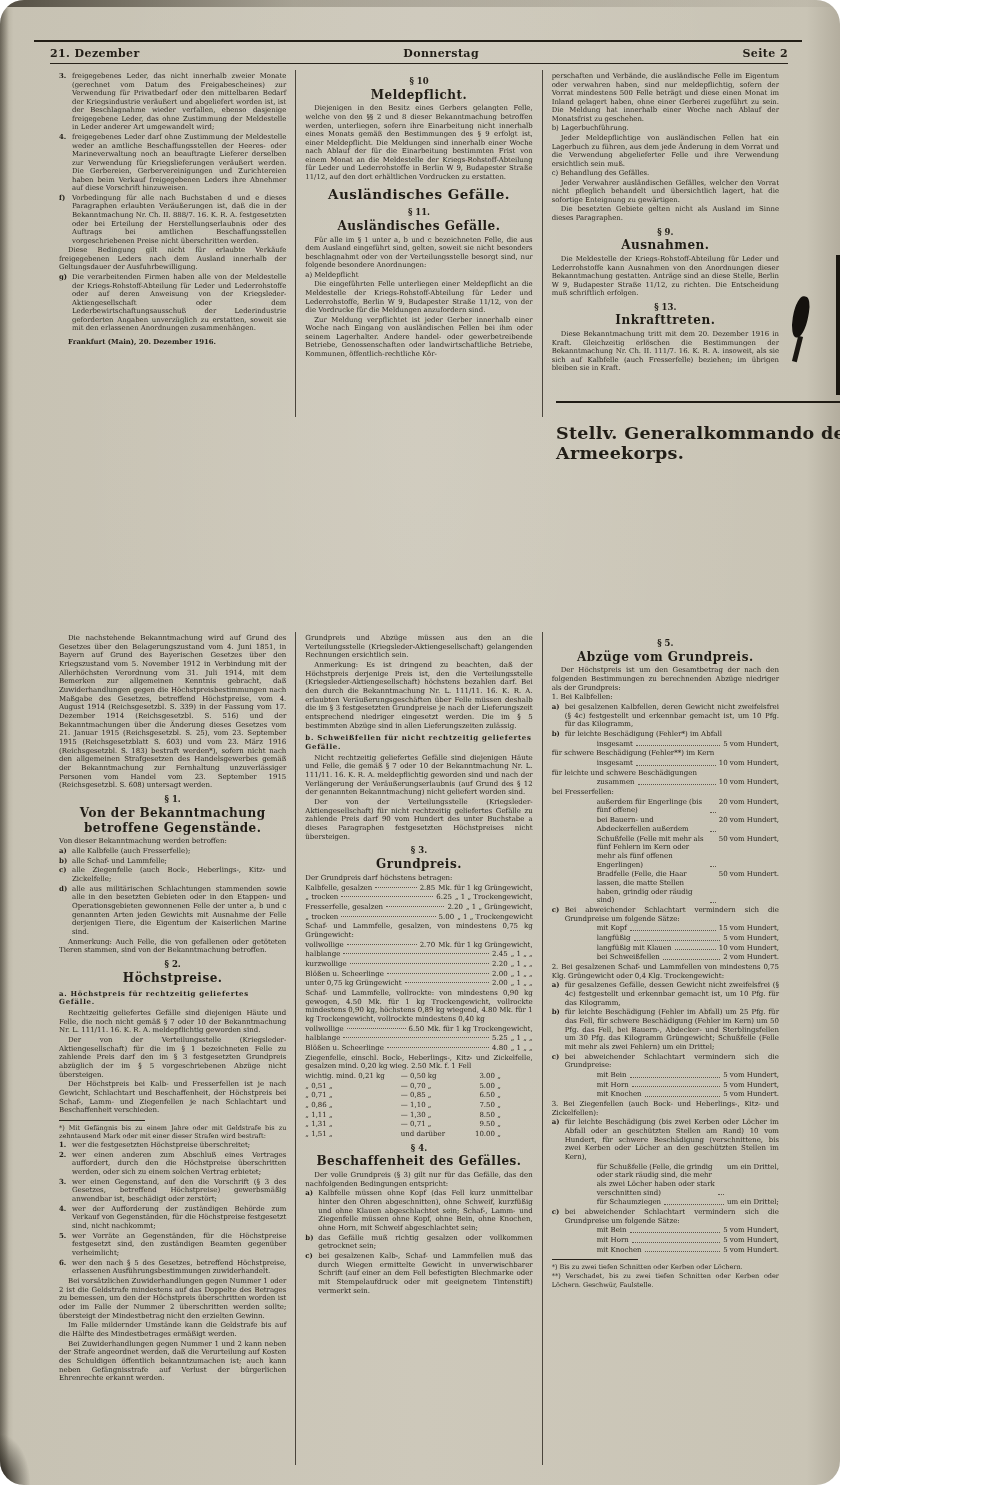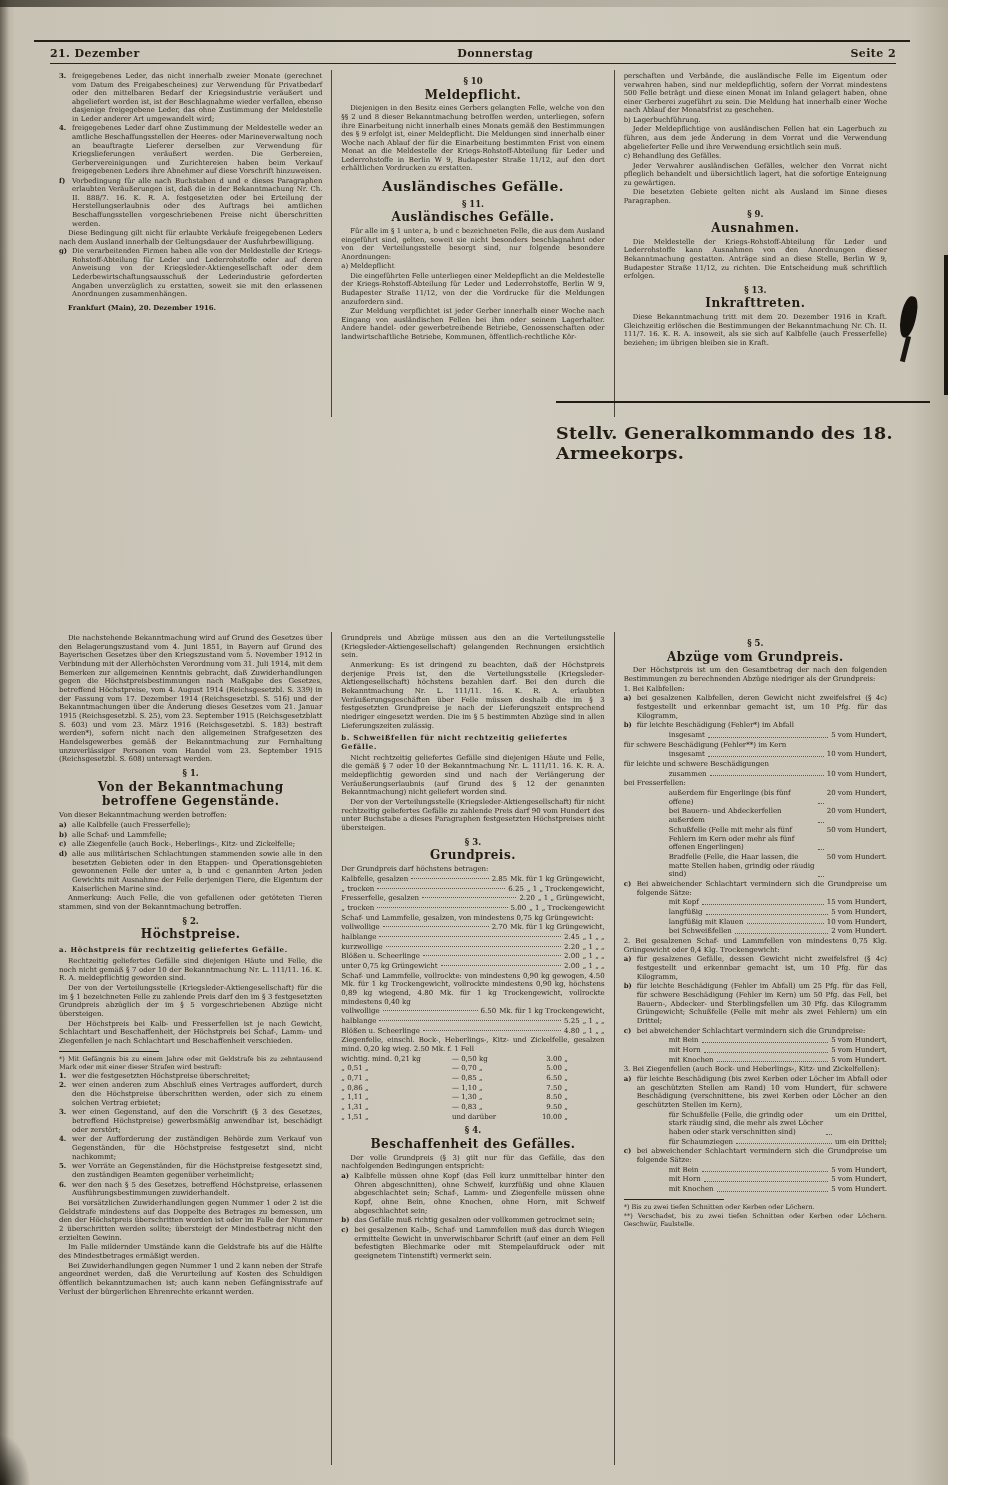--- a/index.html
+++ b/index.html
@@ -1,21 +1,21 @@
 <!DOCTYPE html>
 <html><head>
 <meta charset="utf-8">
 <style>
   html,body{margin:0;padding:0;}
-  .page{position:relative;width:948px;height:1485px;overflow:hidden;color:#211d16;
+  .page{position:relative;width:840px;height:1485px;overflow:hidden;color:#211d16;
     font-family:"DejaVu Serif", serif;
     background:
       radial-gradient(ellipse at 50% 28%, rgba(255,255,255,0.08), transparent 60%),
       linear-gradient(90deg,#aaa494 0,#c7c2b3 1.6%,#cdc8ba 50%,#c9c4b5 96%,#b3ad9e 100%),
-      #cbc6b7;}
+      #cbc6b7; border-radius: 24px;}
   .edge-top{position:absolute;top:0;left:0;right:0;height:7px;
     background:linear-gradient(90deg,rgba(45,40,30,.75),rgba(120,114,100,.45) 35%,rgba(170,164,150,.25));}
   .edge-left{position:absolute;top:0;left:0;width:9px;bottom:0;
     background:linear-gradient(90deg,rgba(40,36,28,.5),transparent);}
   .edge-right{position:absolute;top:255px;right:0;width:4px;height:140px;background:#1a1711;}
   .ink-stain{position:absolute;top:296px;right:32px;width:15px;height:42px;background:#15120e;
     border-radius:55% 40% 60% 50%;transform:rotate(10deg);}
   .ink-streak{position:absolute;top:336px;right:40px;width:5px;height:26px;background:#1a1712;transform:rotate(14deg);}
   .spot-bl{position:absolute;left:0;bottom:0;width:30px;height:50px;
     background:radial-gradient(ellipse at 0 100%,#1f1b14,transparent 72%);}
@@ -298,21 +298,21 @@
           <div class="wr-b">— 1,10 „</div>
           <div class="wr-c">7.50 „</div>
         </div>
         <div class="blk wr">
           <div class="wr-a">„ 1,11 „</div>
           <div class="wr-b">— 1,30 „</div>
           <div class="wr-c">8.50 „</div>
         </div>
         <div class="blk wr">
           <div class="wr-a">„ 1,31 „</div>
-          <div class="wr-b">— 0,83 „</div>
+          <div class="wr-b">— 0,71 „</div>
           <div class="wr-c">9.50 „</div>
         </div>
         <div class="blk wr">
           <div class="wr-a">„ 1,51 „</div>
           <div class="wr-b">und darüber</div>
           <div class="wr-c">10.00 „</div>
         </div>
         <div class="blk h">§ 4.</div>
         <div class="blk hb">Beschaffenheit des Gefälles.</div>
         <div class="blk p">Der volle Grundpreis (§ 3) gilt nur für das Gefälle, das den nachfolgenden Bedingungen entspricht:</div>

